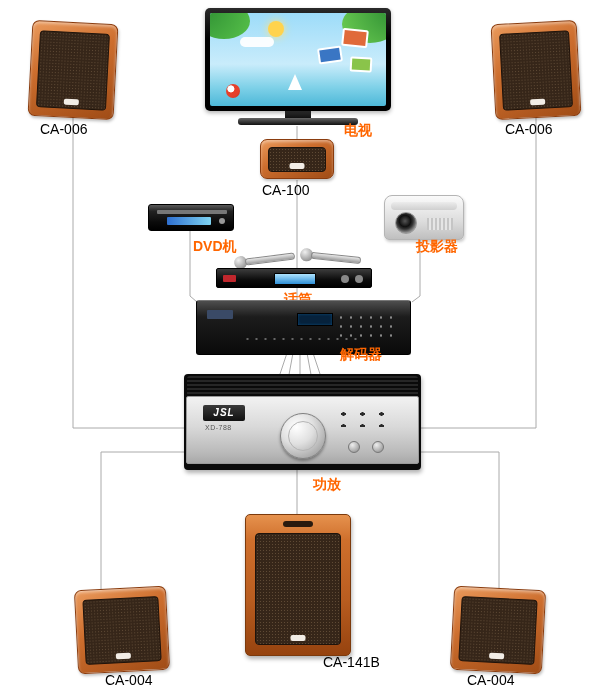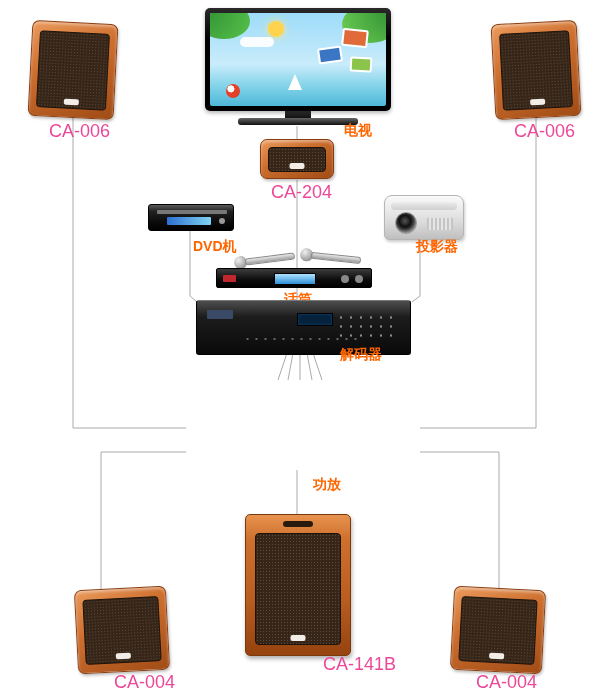--- a/index.html
+++ b/index.html
@@ -1,20 +1,20 @@
 <!DOCTYPE html>
 <html><head>
 <meta charset="utf-8">
 <style>
   *{margin:0;padding:0;box-sizing:border-box}
   body{background:#fff}
   .canvas{position:relative;width:600px;height:696px;background:#fff;font-family:"Liberation Sans",sans-serif;overflow:hidden}
   .lines{position:absolute;left:0;top:0}
   .label-cn{position:absolute;color:#ff6600;font-size:14px;font-weight:bold;white-space:nowrap}
-  .label-model{position:absolute;color:#ec4899;font-size:18px;text-align:right;width:70px;white-space:nowrap}
+  .label-model{position:absolute;color:#000000;font-size:14px;text-align:left;width:70px;white-space:nowrap}
 
   
   .speaker{position:absolute;border-radius:7px;border:1px solid #8a3c0e;
     background:linear-gradient(155deg,#ea9a5c 0%,#cd6e2e 40%,#a04c16 100%);
     box-shadow:inset 0 2px 3px rgba(255,255,255,.4),1px 2px 3px rgba(0,0,0,.25)}
   .grille{position:absolute;left:7px;right:7px;top:9px;bottom:8px;border-radius:4px;border:1px solid #1e130b;
     background-color:#362619;background-image:radial-gradient(#5f4a35 0.7px,transparent 1px);background-size:3px 3px}
   .sp-logo{position:absolute;left:50%;bottom:3px;transform:translateX(-50%);width:15px;height:6px;border-radius:2px;background:#f2ede6}
 
   
@@ -154,21 +154,21 @@
       <div class="sp-logo"></div>
     </div>
   </div>
   <div class="label-model" style="left:505px;top:121px">CA-006</div>
 
   <div class="speaker" style="left:260px;top:139px;width:74px;height:40px">
     <div class="grille" style="top:7px;bottom:6px">
       <div class="sp-logo" style="bottom:2px"></div>
     </div>
   </div>
-  <div class="label-model" style="left:262px;top:182px">CA-204</div>
+  <div class="label-model" style="left:262px;top:182px">CA-100</div>
 
   <div class="dvd">
     <div class="dvd-tray"></div>
     <div class="dvd-display"></div>
     <div class="dvd-btn"></div>
   </div>
   <div class="label-cn" style="left:193px;top:238px">DVD机</div>
 
   <div class="projector">
     <div class="proj-ridge"></div>
@@ -196,20 +196,31 @@
   <div class="label-cn" style="left:284px;top:291px">话筒</div>
 
   <div class="decoder">
     <div class="dec-logo"></div>
     <div class="dec-display"></div>
     <div class="dec-buttons"></div>
     <div class="dec-row"></div>
   </div>
   <div class="label-cn" style="left:340px;top:346px">解码器</div>
 
+  <div class="amp">
+    <div class="amp-vent"></div>
+    <div class="amp-face">
+      <div class="amp-logo">JSL</div>
+      <div class="amp-model">XD-788</div>
+      <div class="amp-knob"></div>
+      <div class="amp-btns"></div>
+      <div class="amp-sknob" style="right:58px;top:44px"></div>
+      <div class="amp-sknob" style="right:34px;top:44px"></div>
+    </div>
+  </div>
   <div class="label-cn" style="left:313px;top:476px">功放</div>
 
   <div class="sub">
     <div class="sub-handle"></div>
     <div class="grille">
       <div class="sp-logo"></div>
     </div>
   </div>
   <div class="label-model" style="left:323px;top:654px">CA-141B</div>
 

